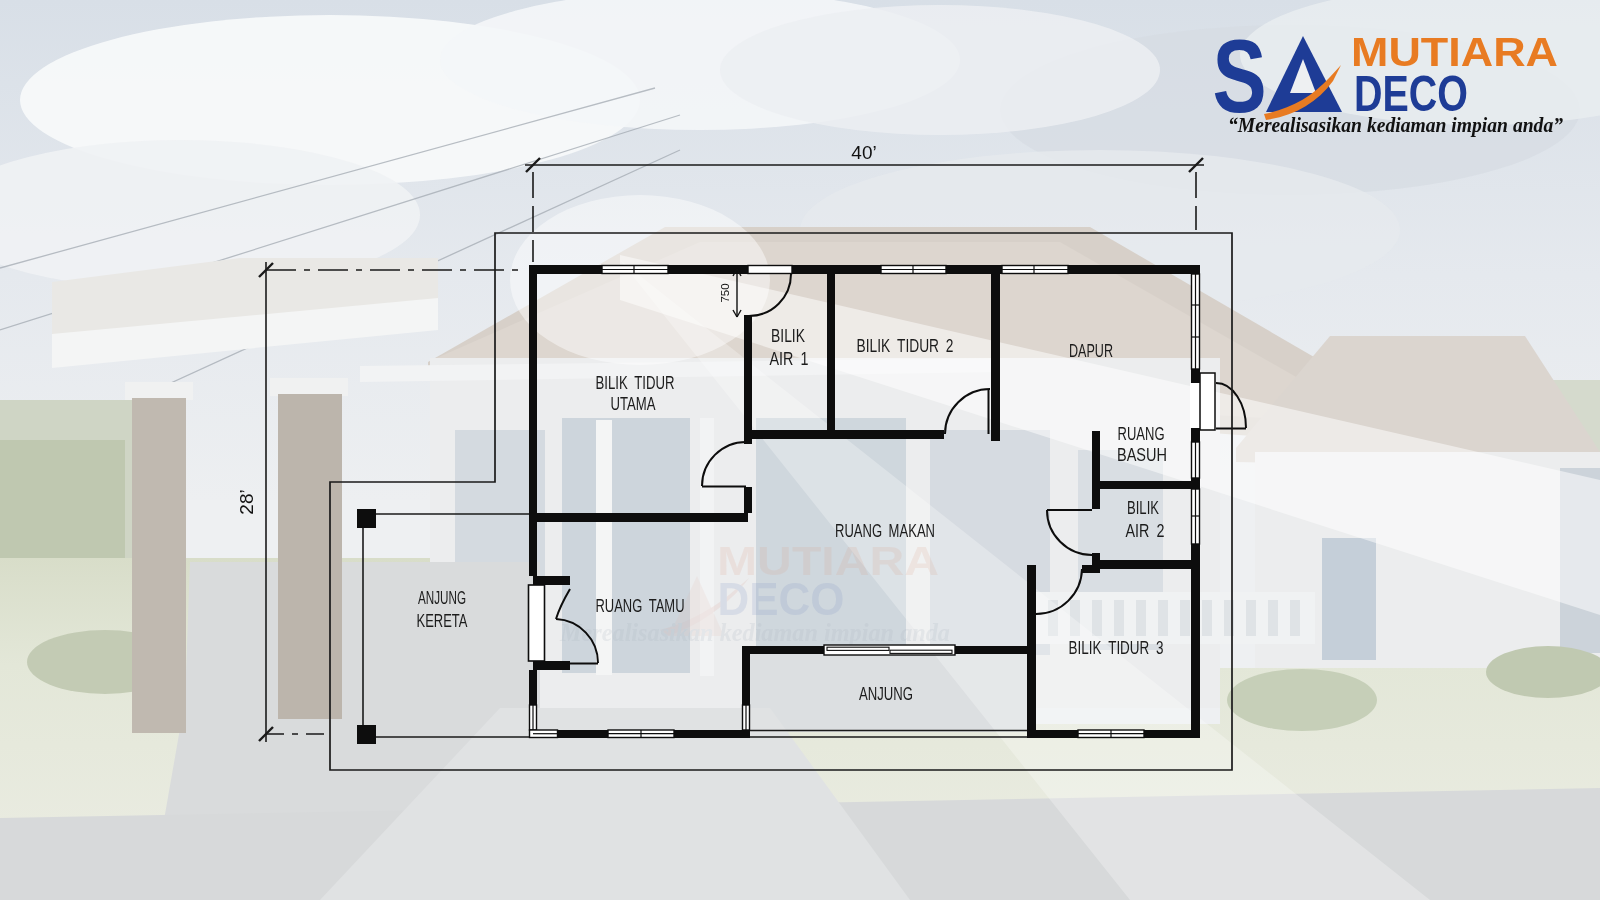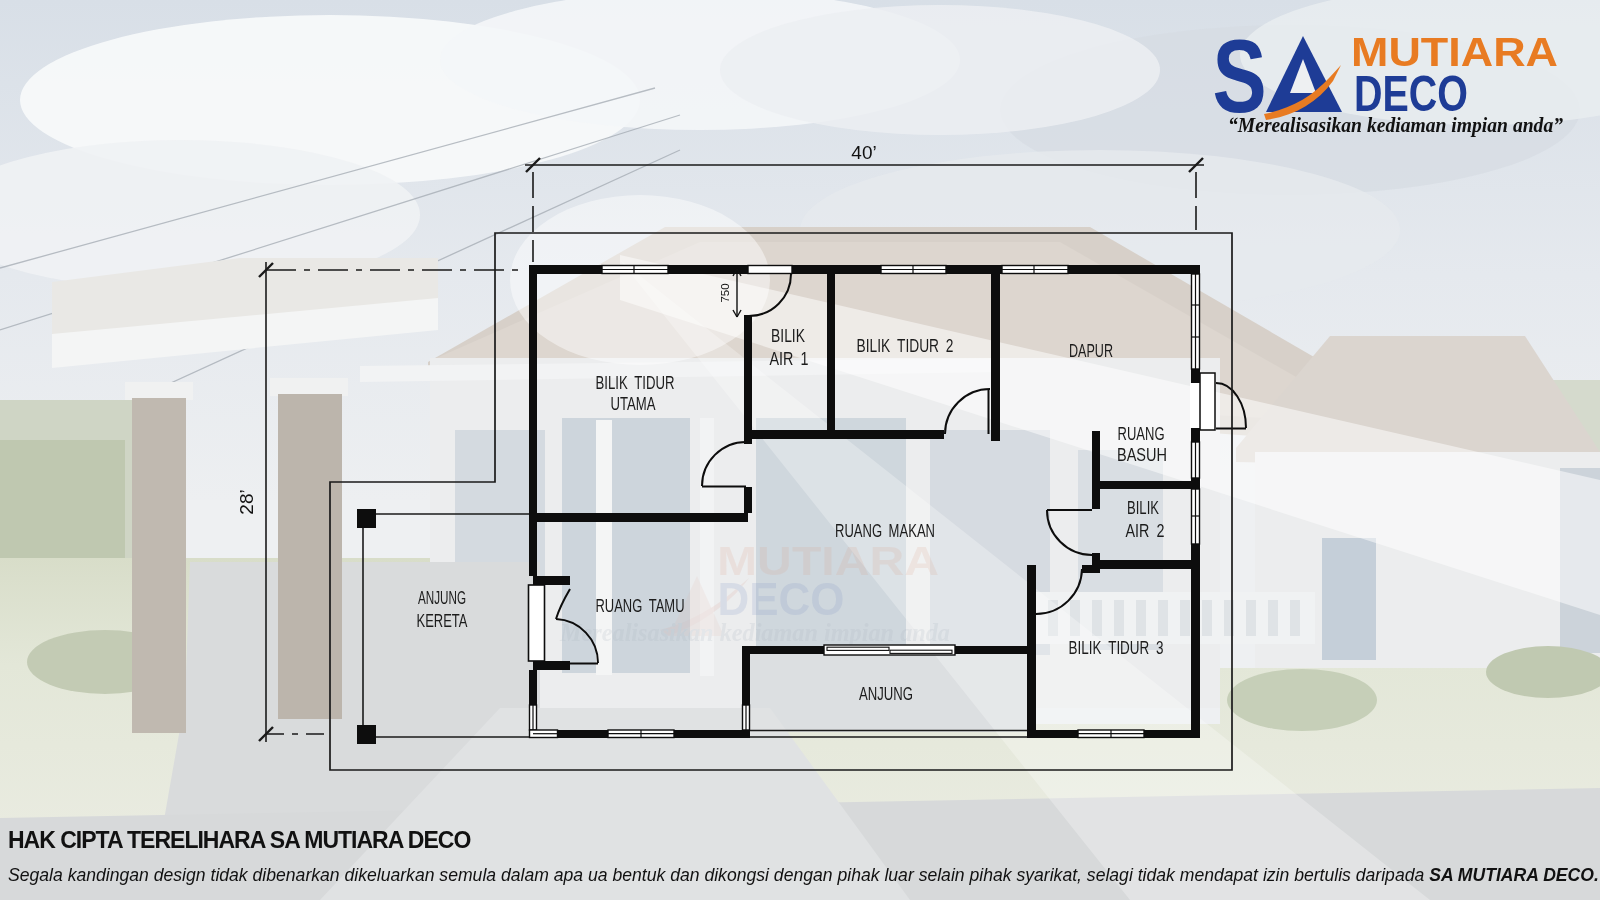--- a/index.html
+++ b/index.html
@@ -353,16 +353,14 @@
 
   <path d="M64,89 C90,84 112,72 130,52 L141,40 L133,56 C117,78 94,91 66,95 Z" fill="#e87b22"></path>
 
   <text x="151" y="41" font-size="40" font-weight="bold" fill="#e87b22" textLength="207" lengthAdjust="spacingAndGlyphs" style="font-family:'Liberation Sans',sans-serif">MUTIARA</text>
 
   <text x="154" y="86" font-size="50" font-weight="bold" fill="#1e3c96" textLength="114" lengthAdjust="spacingAndGlyphs" style="font-family:'Liberation Sans',sans-serif">DECO</text>
 
   <text x="28" y="107" font-size="21" font-weight="bold" font-style="italic" fill="#111" textLength="335" lengthAdjust="spacingAndGlyphs" style="font-family:'Liberation Serif',serif">“Merealisasikan kediaman impian anda”</text>
 </svg>
 
-<div class="abs" style="left:8px;top:827px;font-size:23px;font-weight:bold;color:#111;letter-spacing:-1px;">HAK CIPTA TERELIHARA SA MUTIARA DECO</div>
-
-<div class="abs" style="left:8px;top:865px;width:1592px;font-size:17.6px;font-style:italic;color:#111;white-space:nowrap;">Segala kandingan design tidak dibenarkan dikeluarkan semula dalam apa ua bentuk dan dikongsi dengan pihak luar selain pihak syarikat, selagi tidak mendapat izin bertulis daripada <b>SA MUTIARA DECO.</b></div>
+
 </div>
 
 </body></html>

